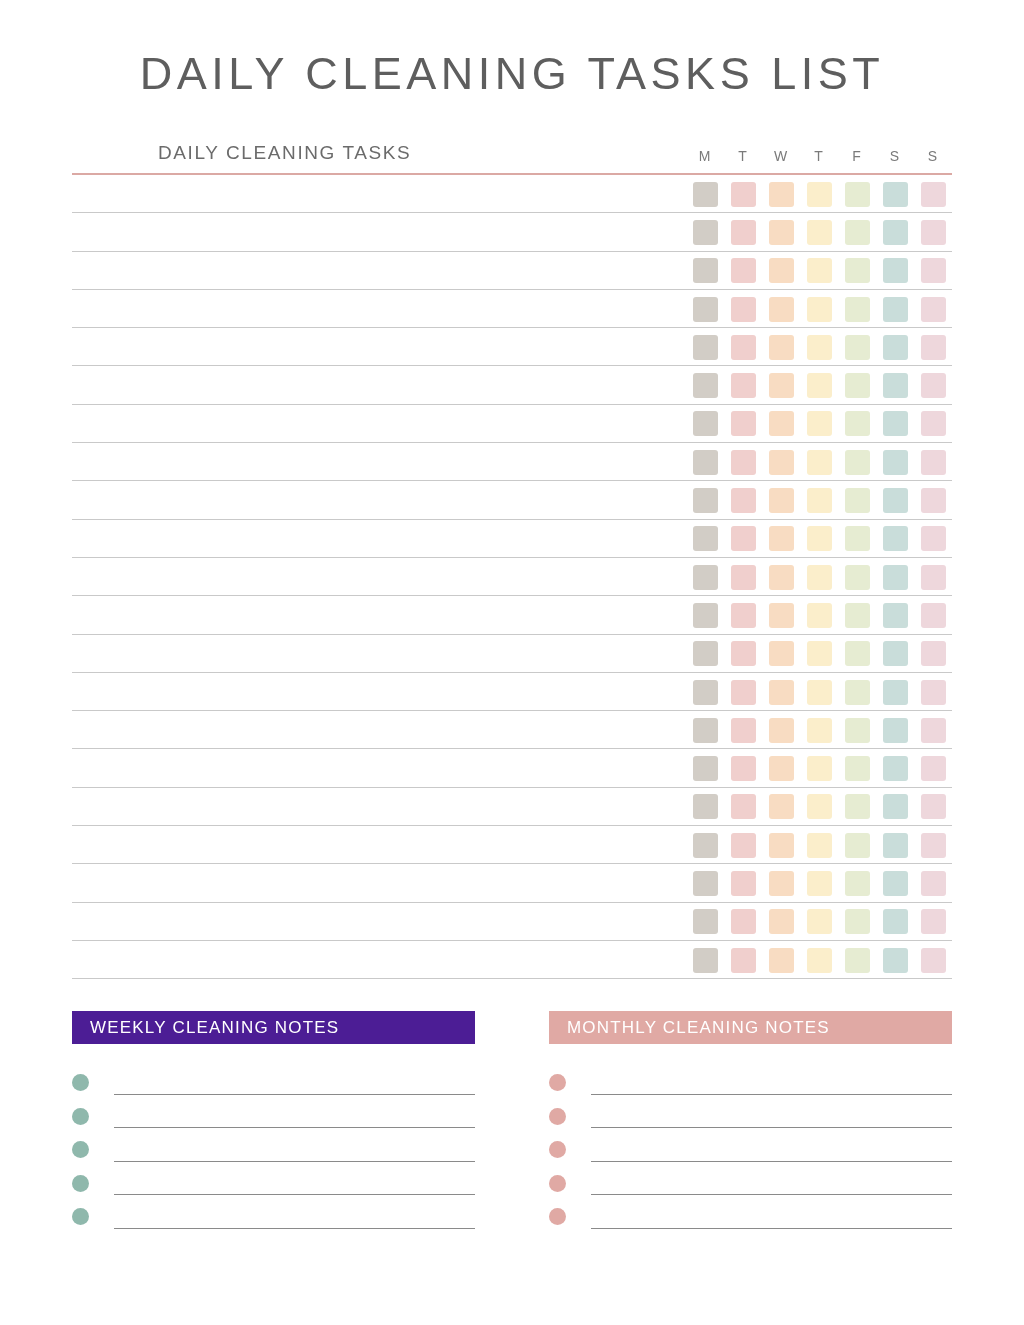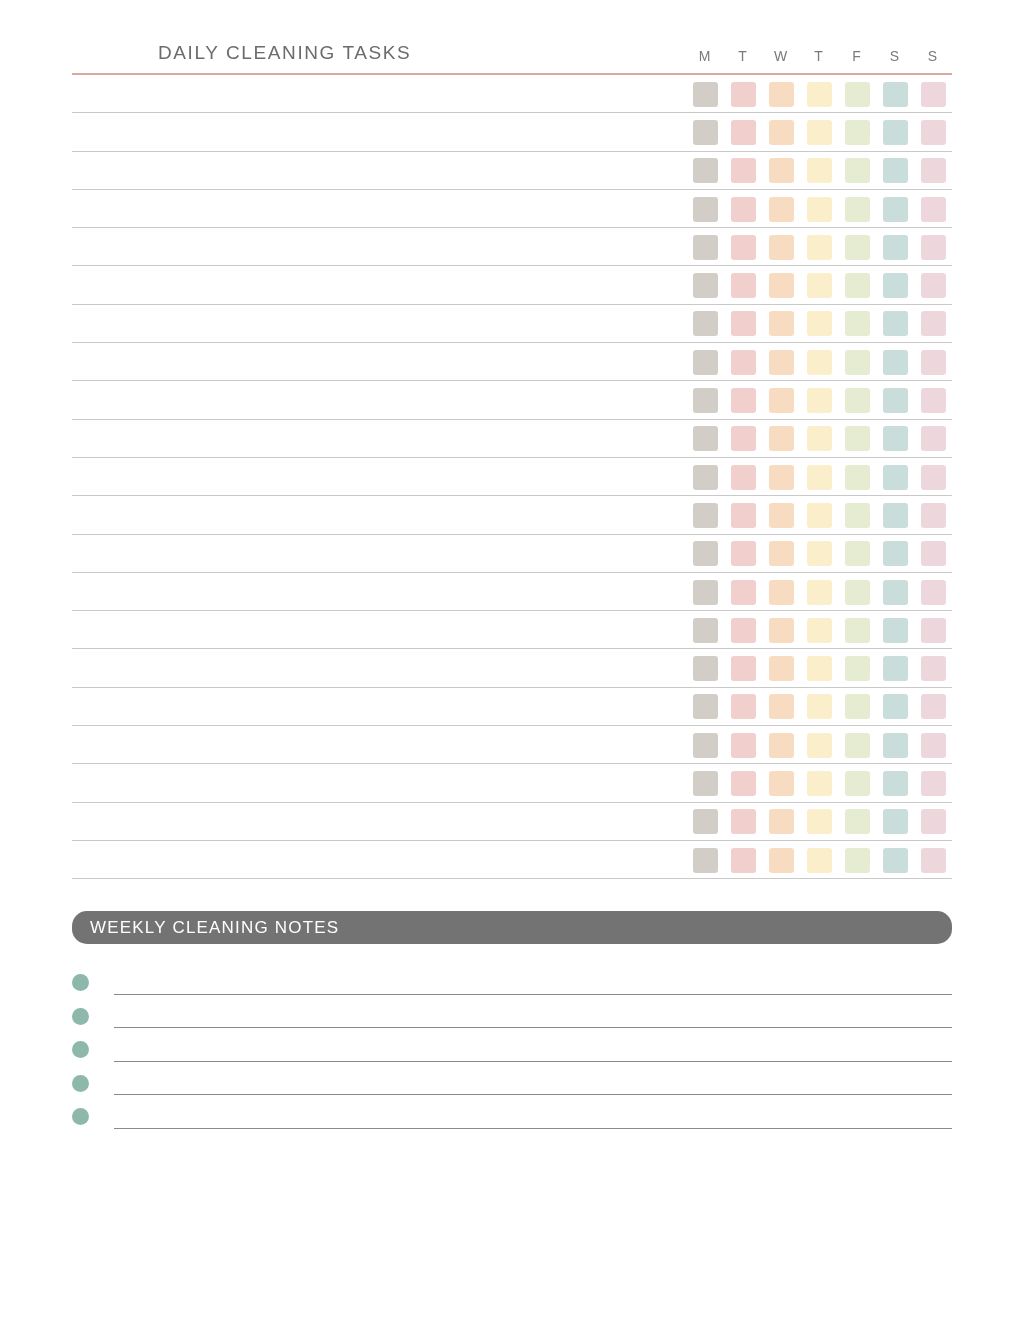--- a/index.html
+++ b/index.html
@@ -119,21 +119,21 @@
   }
   .note-head {
     height: 33px;
     display: flex;
     align-items: center;
     padding-left: 18px;
     color: #ffffff;
     font-size: 17px;
     letter-spacing: 1.2px;
   }
-  .note-head.weekly { background: #737373; border-radius: 15px; }
+  .note-head.weekly { background: #4c1d95; }
   .note-head.monthly { background: #e0a9a4; }
 
   .note-lines {
     margin-top: 22px;
   }
   .note-line {
     display: flex;
     align-items: center;
     height: 33.5px;
   }
@@ -153,20 +153,21 @@
     align-self: flex-end;
     margin-bottom: 5px;
   }
   .note-rule.monthly { background: #8a8a8a; }
 </style>
 </head>
 <body>
 
 <div class="page">
 
+  <h1 class="title">DAILY CLEANING TASKS LIST</h1>
 
   <div class="table-wrap">
     <div class="thead">
       <div class="thead-label">DAILY CLEANING TASKS</div>
       <div class="days">
         <div class="day">M</div>
         <div class="day">T</div>
         <div class="day">W</div>
         <div class="day">T</div>
         <div class="day">F</div>
@@ -766,15 +767,40 @@
           <div class="note-line">
             <div class="bullet weekly" style="background: rgb(143, 184, 172);"></div>
             <div class="note-rule weekly"></div>
           </div>
           <div class="note-line">
             <div class="bullet weekly" style="background: rgb(143, 184, 172);"></div>
             <div class="note-rule weekly"></div>
           </div>
         </div>
     </div>
+    <div class="note-col">
+      <div class="note-head monthly">MONTHLY CLEANING NOTES</div>
+      <div class="note-lines" id="monthly-lines">
+          <div class="note-line">
+            <div class="bullet monthly" style="background: rgb(224, 169, 164);"></div>
+            <div class="note-rule monthly"></div>
+          </div>
+          <div class="note-line">
+            <div class="bullet monthly" style="background: rgb(224, 169, 164);"></div>
+            <div class="note-rule monthly"></div>
+          </div>
+          <div class="note-line">
+            <div class="bullet monthly" style="background: rgb(224, 169, 164);"></div>
+            <div class="note-rule monthly"></div>
+          </div>
+          <div class="note-line">
+            <div class="bullet monthly" style="background: rgb(224, 169, 164);"></div>
+            <div class="note-rule monthly"></div>
+          </div>
+          <div class="note-line">
+            <div class="bullet monthly" style="background: rgb(224, 169, 164);"></div>
+            <div class="note-rule monthly"></div>
+          </div>
+        </div>
+    </div>
   </div>
 
 </div>
 
 </body></html>

